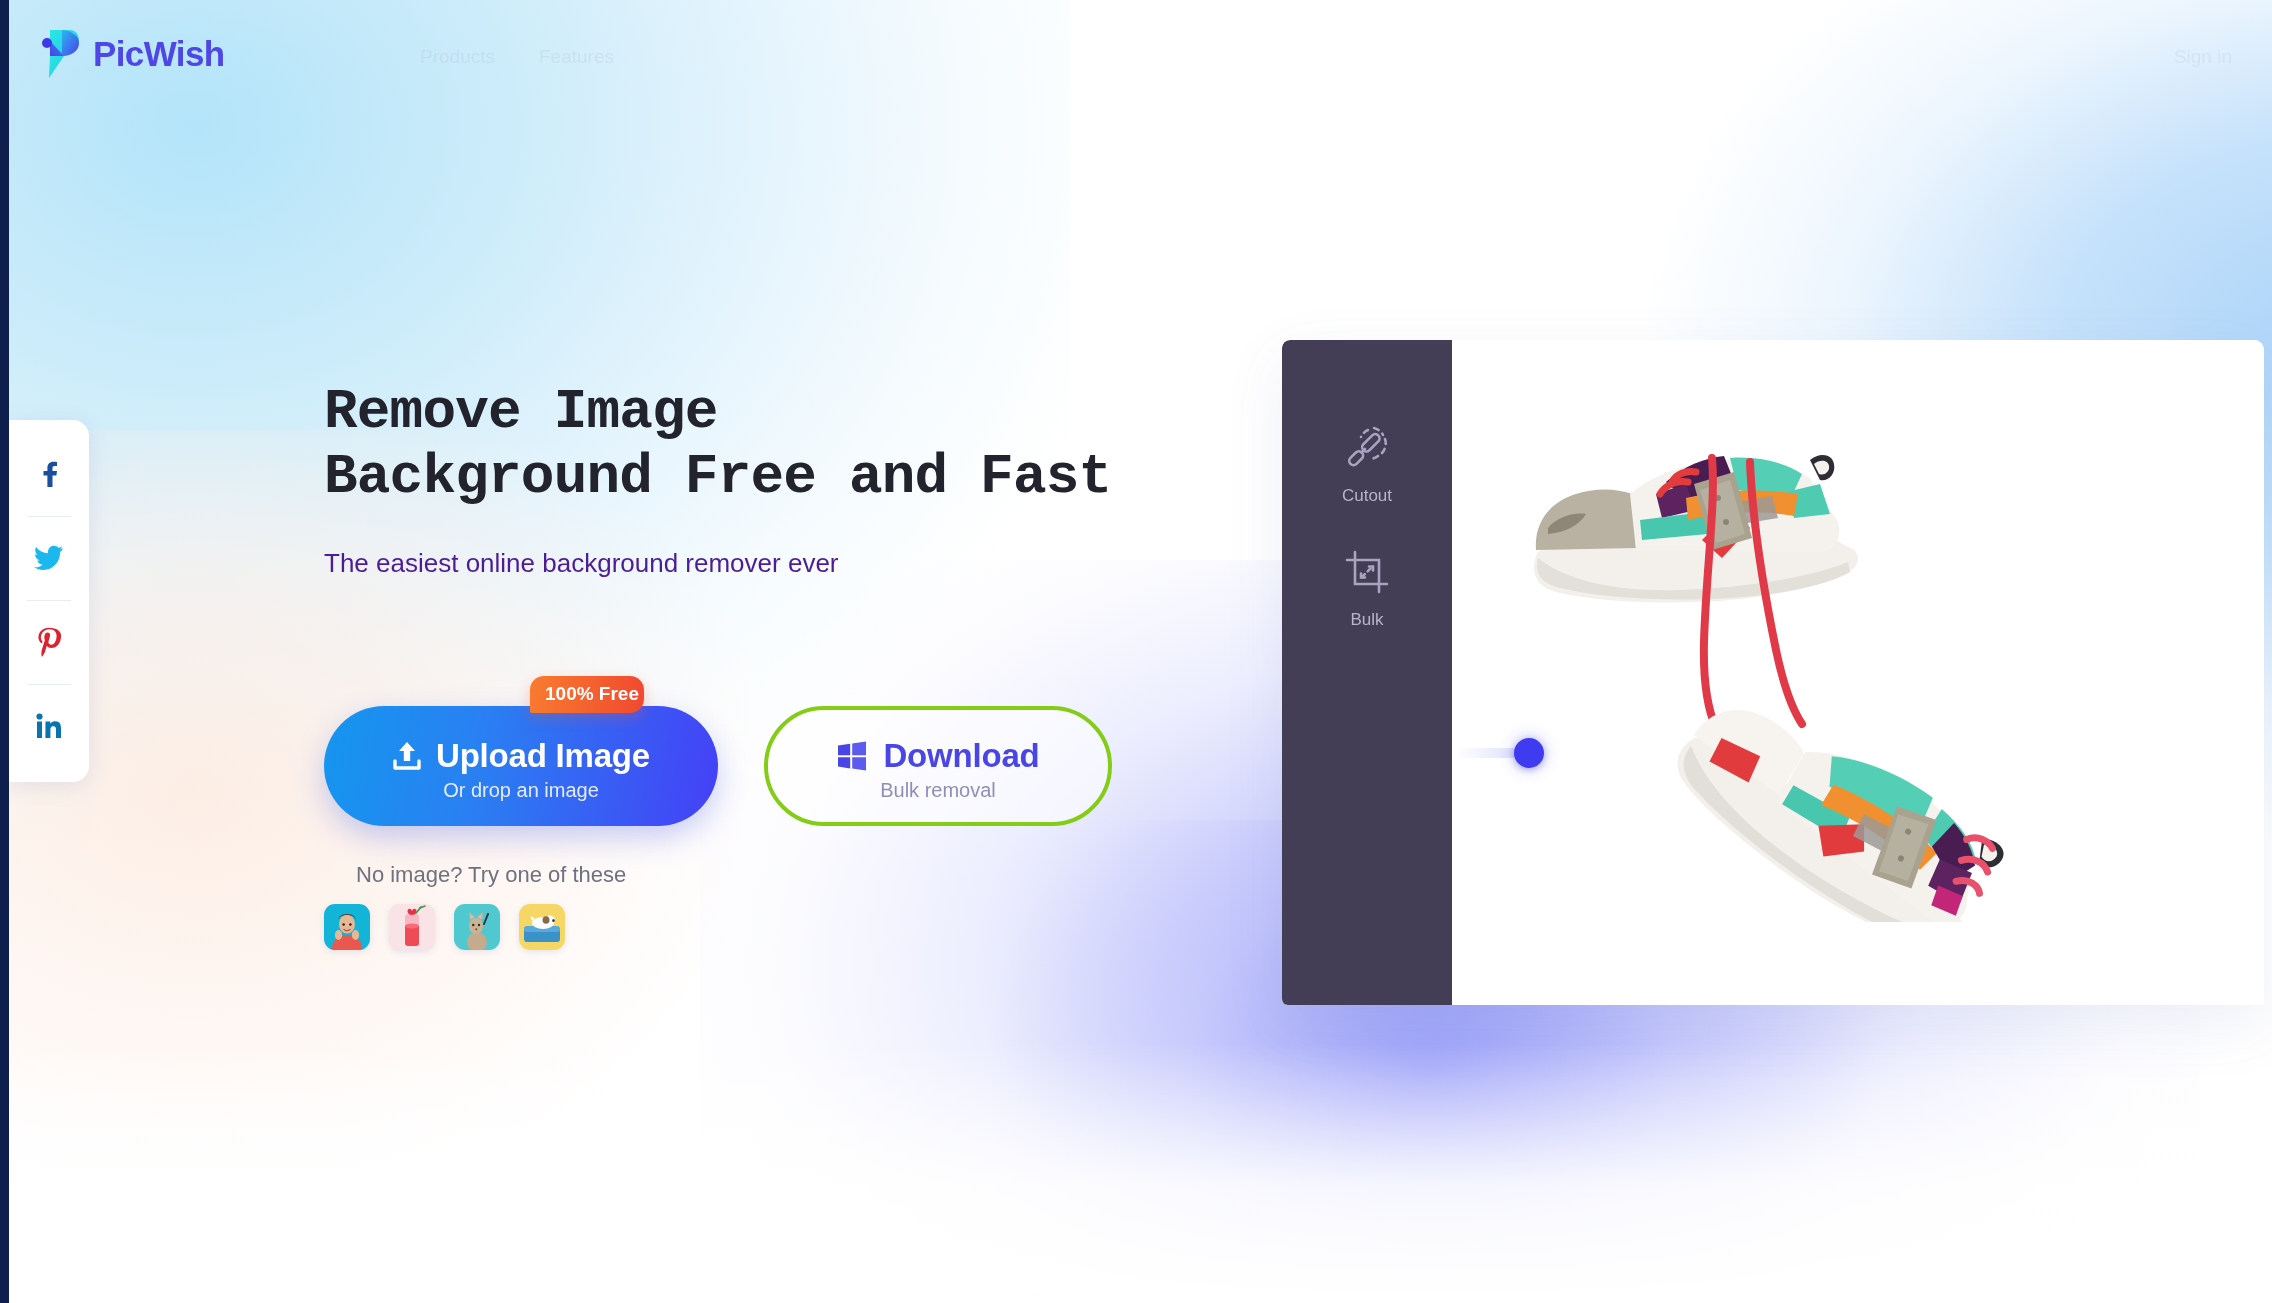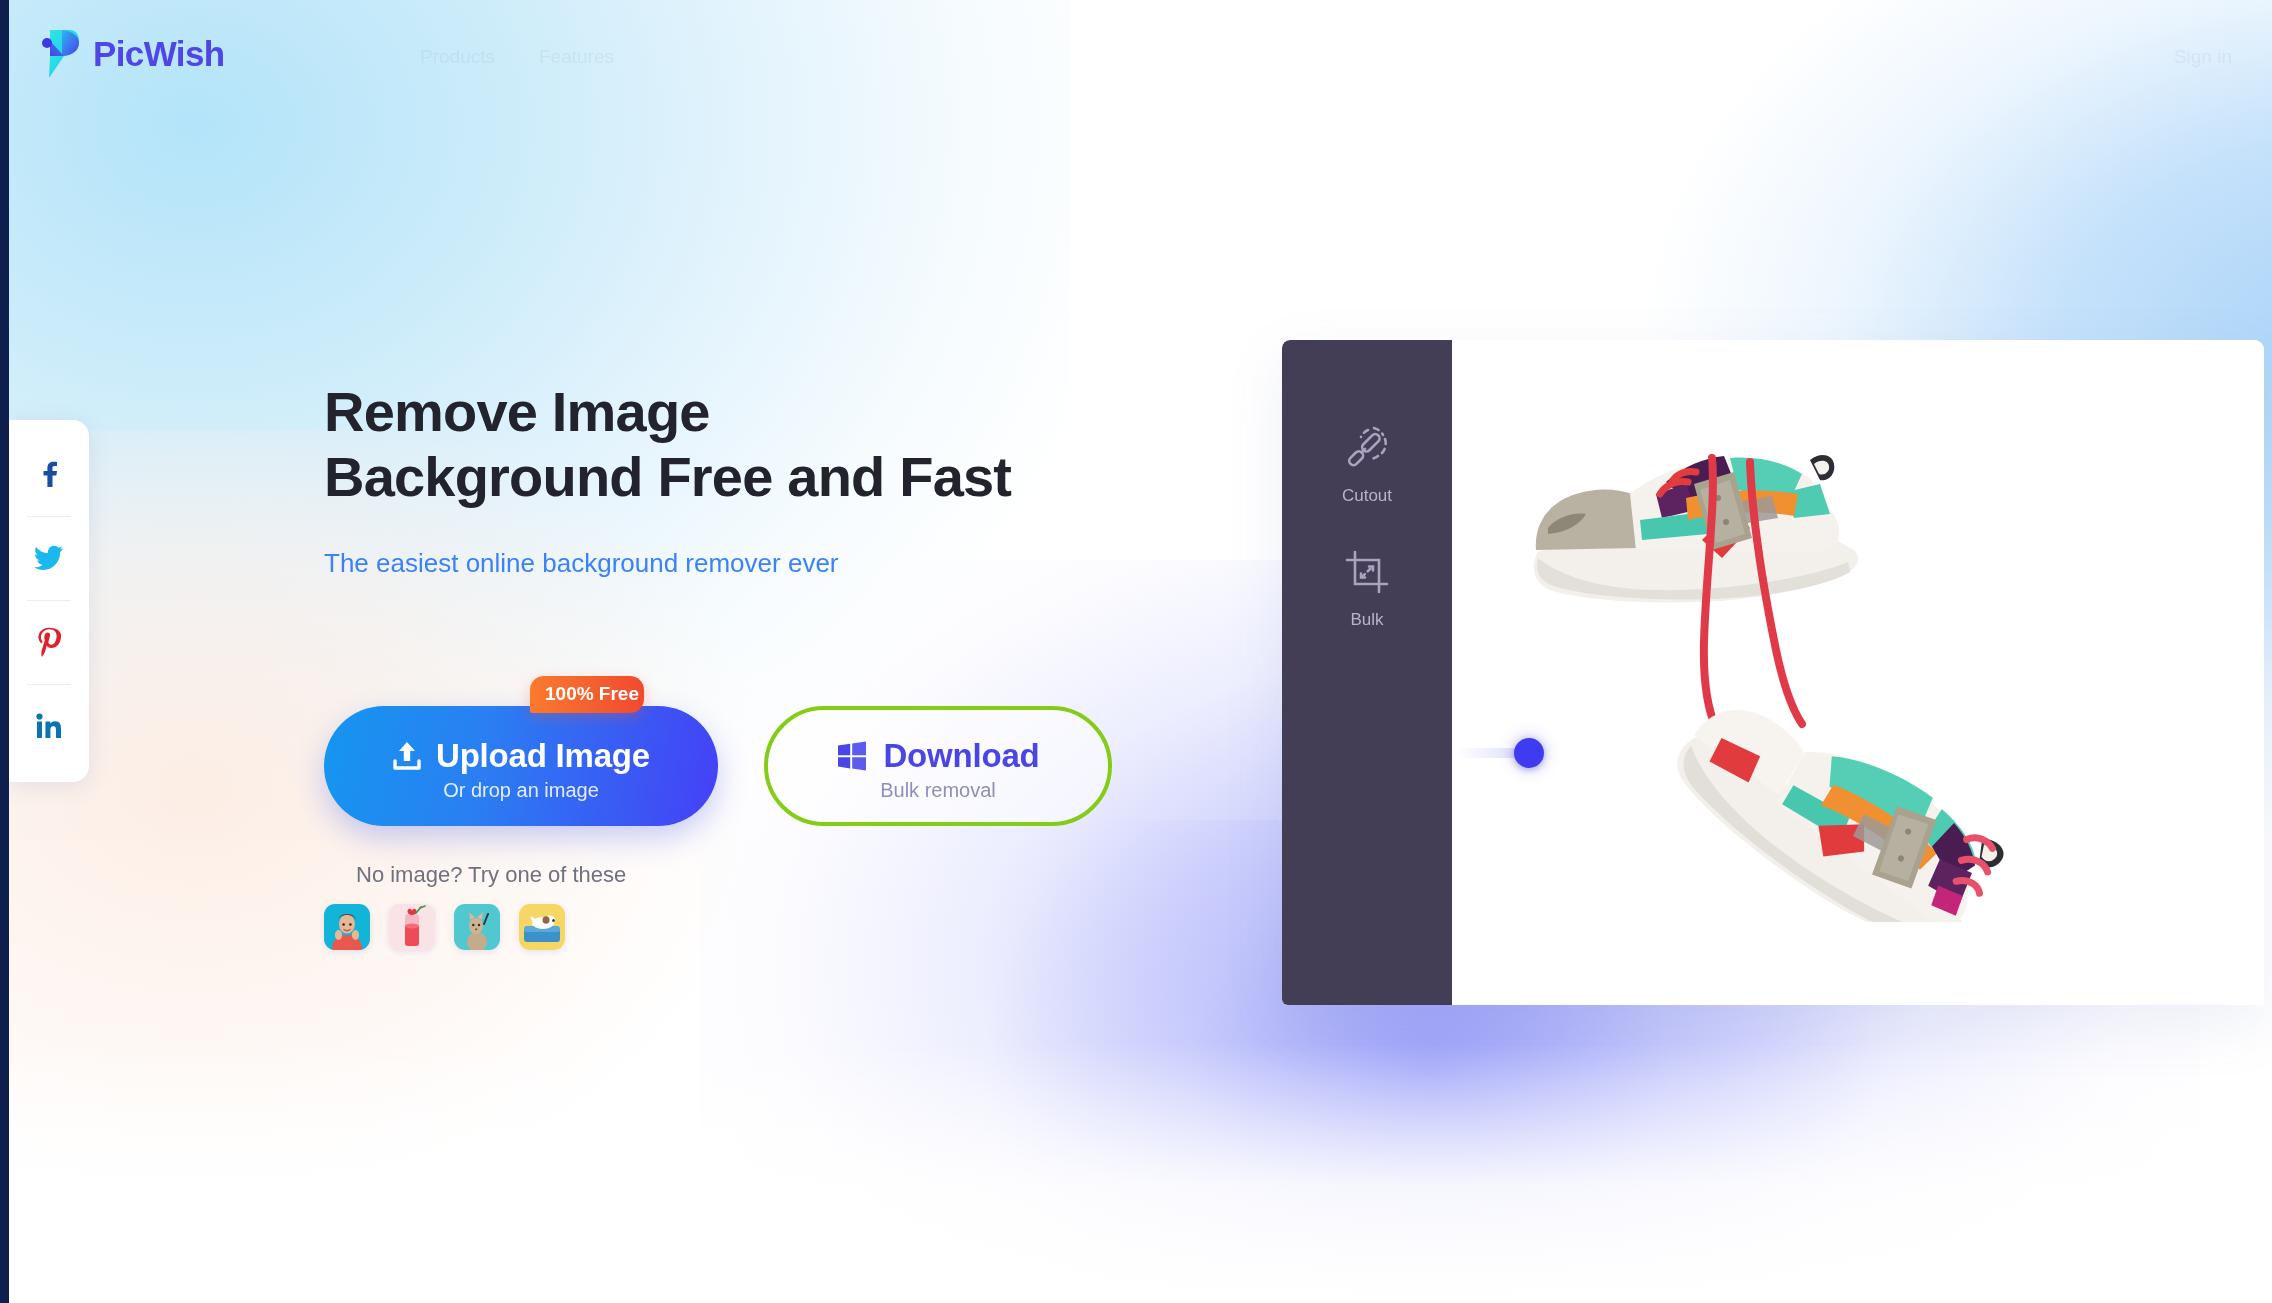--- a/index.html
+++ b/index.html
@@ -78,24 +78,24 @@
   .social-item + .social-item::before {
     content:""; position:absolute; top:0; left:18px; right:18px; height:1px;
     background:rgba(225,232,240,0.8);
   }
   .social-item svg { display:block; }
 
   
   .hero { position:absolute; left:324px; top:380px; z-index:20; }
   .hero h1 {
     font-size:56px; line-height:1.16; font-weight:bold; color:#22232c;
-    letter-spacing:-0.8px; white-space:pre-line;
+    letter-spacing:-0.8px; white-space:pre-line;font-family:Liberation Mono, monospace;
   }
   .hero .sub {
-    margin-top:38px; font-size:26px; color:#3b82f6; font-weight:400;
+    margin-top:38px; font-size:26px; color:#4c1d95; font-weight:400;
   }
 
   
   .cta-row { position:absolute; left:324px; top:706px; display:flex; align-items:flex-start; gap:46px; z-index:25; }
 
   .btn-upload {
     position:relative; width:394px; height:120px; border:none; cursor:pointer;
     border-radius:60px;
     background:linear-gradient(100deg, #1596ef 0%, #2a7ff2 40%, #4540f6 100%);
     box-shadow:0 12px 30px rgba(62,86,235,0.28);

